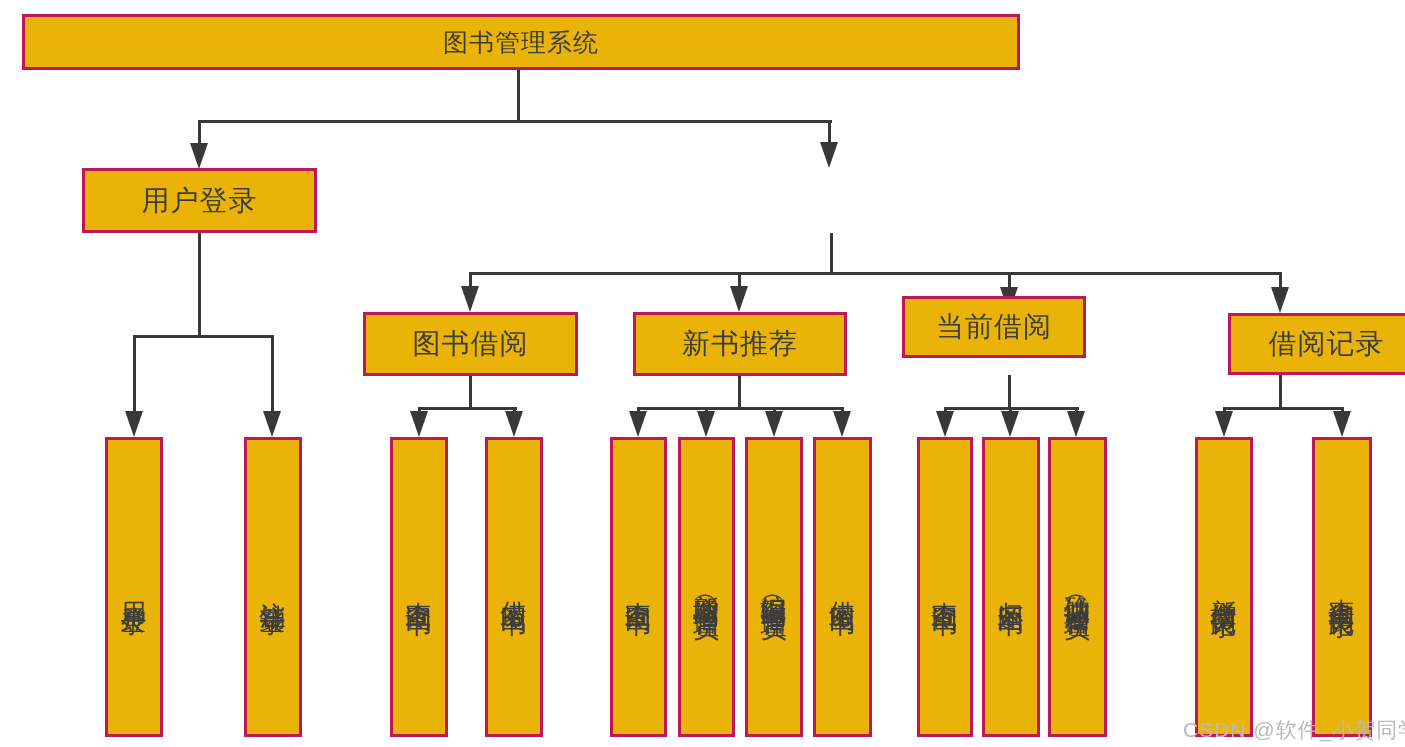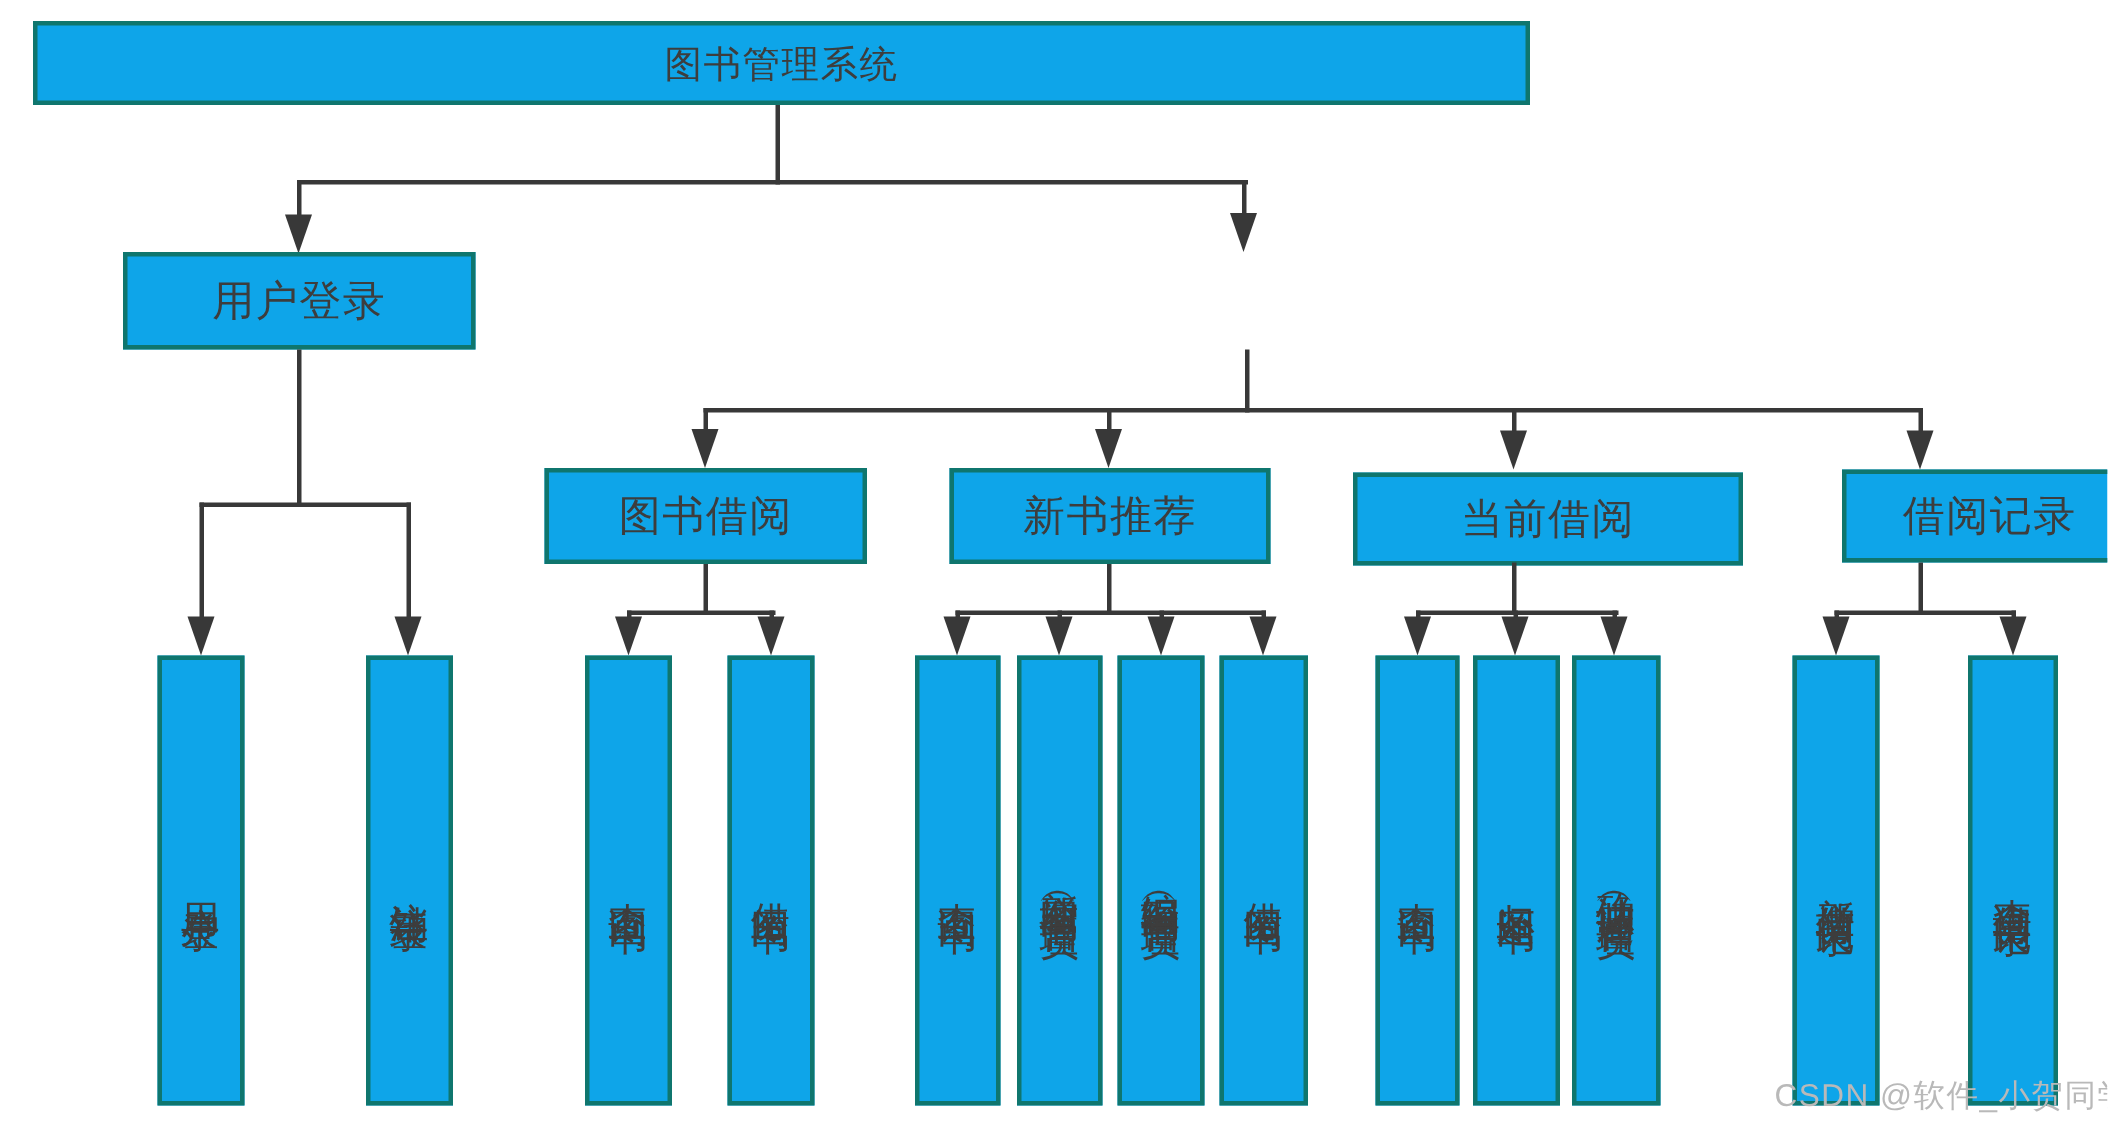--- a/index.html
+++ b/index.html
@@ -6,22 +6,22 @@
   #canvas{
     position:relative;
     width:1405px;height:747px;
     background:#ffffff;
     font-family:"Liberation Sans","DejaVu Sans",sans-serif;
     overflow:hidden;
   }
   .box{
     position:absolute;
     box-sizing:border-box;
-    border:3px solid #0f766e;
-    background:#0ea5e9;
+    border:3px solid #be185d;
+    background:#eab308;
     display:flex;
     align-items:center;
     justify-content:center;
     color:#3d3d3d;
     font-size:28px;
     letter-spacing:1px;
     text-align:center;
   }
   .root-box{font-size:25px;}
   .leaf{
@@ -86,21 +86,21 @@
   <div class="arrowhead" style="left:1000px;top:287px;"></div>
   <div class="vline" style="left:1279px;top:272px;width:3px;height:16px;"></div>
   <div class="arrowhead" style="left:1271px;top:287px;"></div>
 
   <div class="box" style="left:363px;top:312px;width:215px;height:64px;">
     <span>图书借阅</span>
   </div>
   <div class="box" style="left:633px;top:312px;width:214px;height:64px;">
     <span>新书推荐</span>
   </div>
-  <div class="box" style="left:902px;top:315px;width:260px;height:62px;">
+  <div class="box" style="left:902px;top:296px;width:184px;height:62px;">
     <span>当前借阅</span>
   </div>
   <div class="box" style="left:1228px;top:313px;width:197px;height:62px;">
     <span>借阅记录</span>
   </div>
 
   <div class="vline" style="left:469px;top:376px;width:3px;height:34px;"></div>
   <div class="hline" style="left:418px;top:407px;width:99px;height:3px;"></div>
   <div class="vline" style="left:418px;top:407px;width:3px;height:6px;"></div>
   <div class="arrowhead" style="left:410px;top:411px;"></div>

